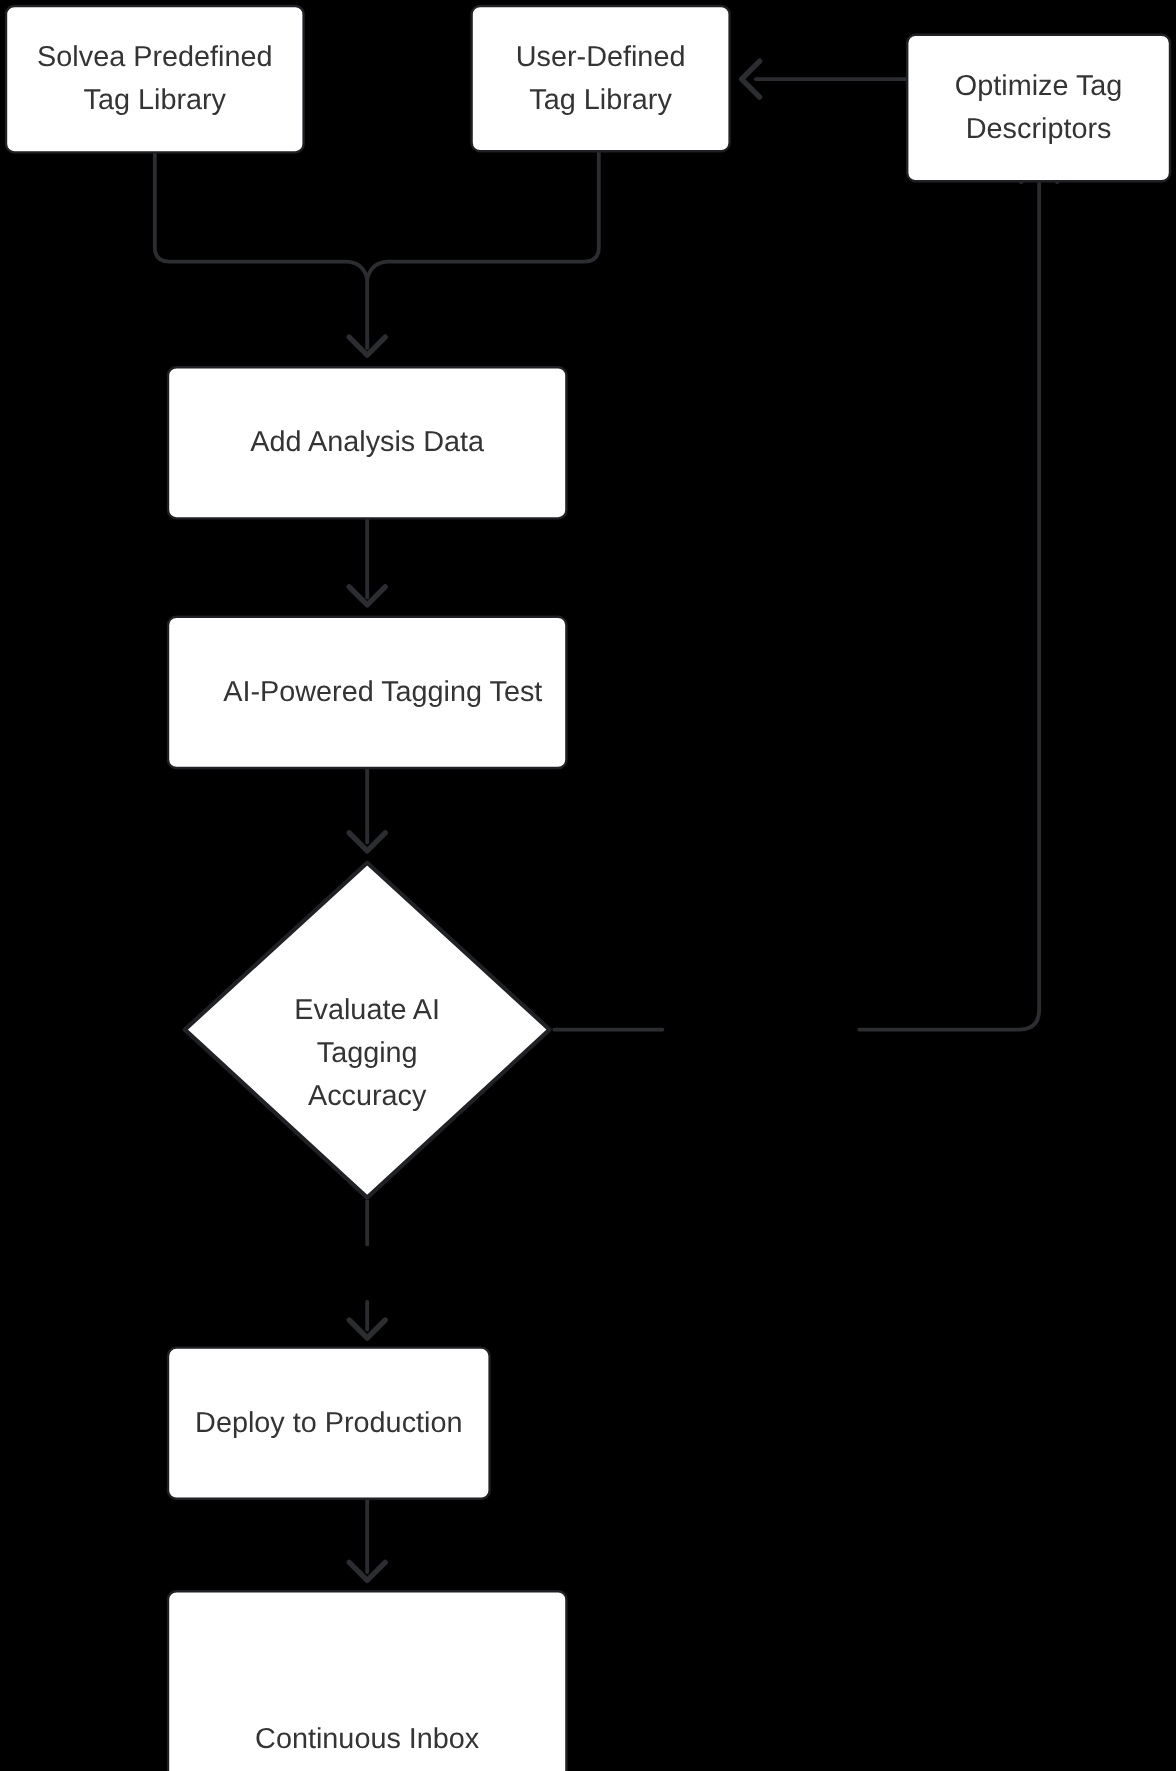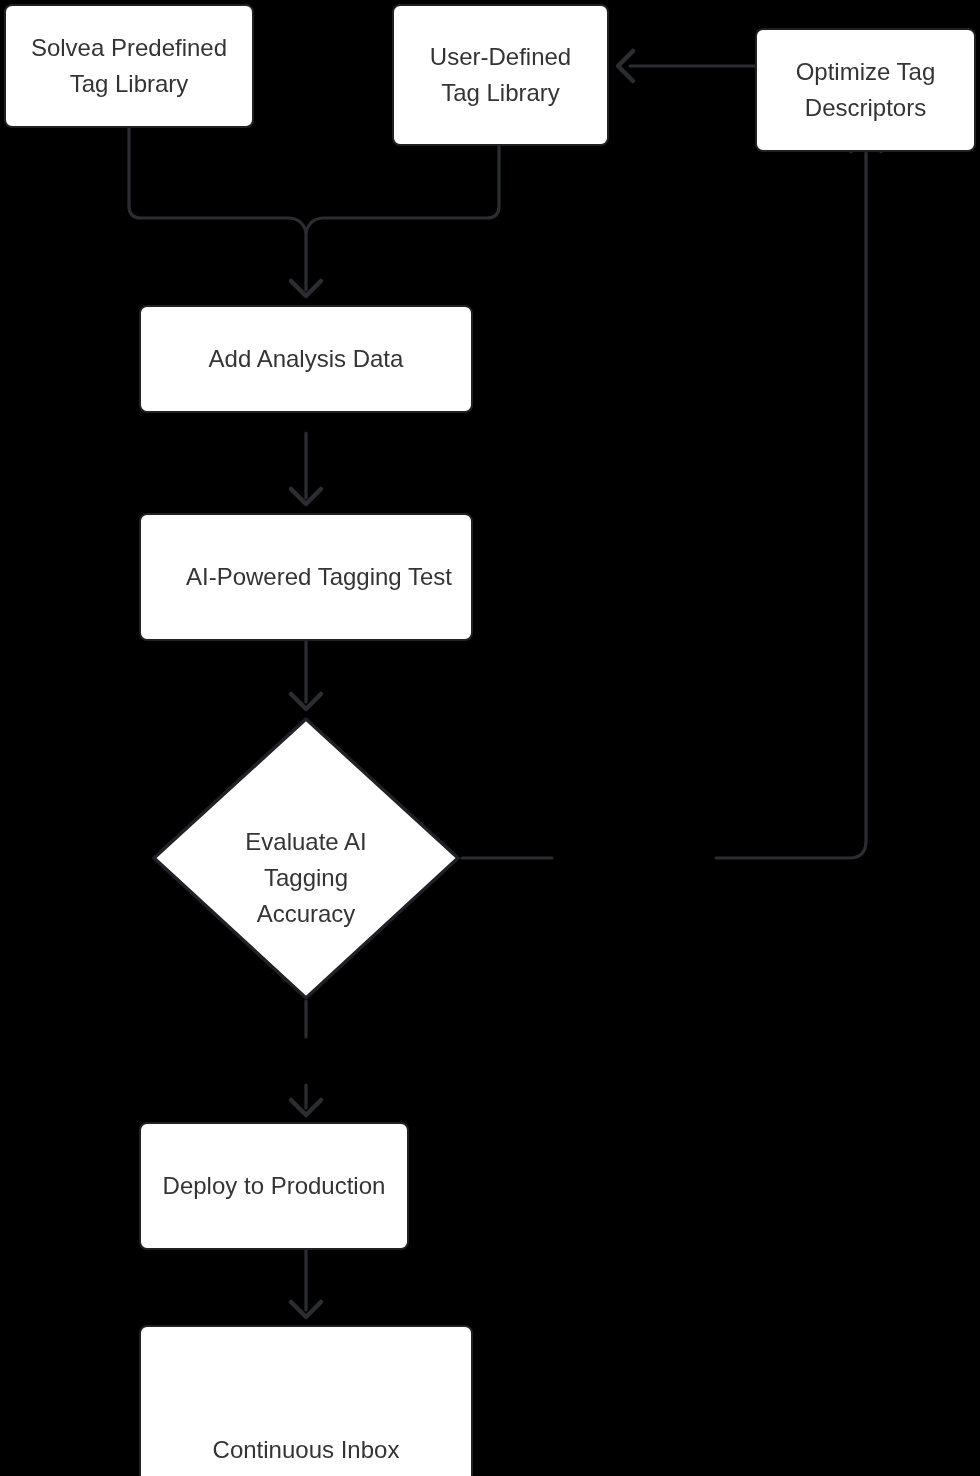--- a/index.html
+++ b/index.html
@@ -101,31 +101,31 @@
     <g>
       <polygon class="diamond" points="306,719 458,858 306,998 154,858"></polygon>
     </g>
   </svg>
 
   <div class="node" style="left:4px;top:4px;width:250px;height:124px;">
     <span class="label">Solvea Predefined
 Tag Library</span>
   </div>
 
-  <div class="node" style="left:392px;top:4px;width:217px;height:142px;">
+  <div class="node" style="left:392px;top:4px;width:217px;height:123px;">
     <span class="label">User-Defined
 Tag Library</span>
   </div>
 
   <div class="node" style="left:755px;top:4px;width:221px;height:124px;margin-top:24px;">
     <span class="label">Optimize Tag
 Descriptors</span>
   </div>
 
-  <div class="node" style="left:139px;top:305px;width:334px;height:108px;">
+  <div class="node" style="left:139px;top:305px;width:334px;height:128px;">
     <span class="label">Add Analysis Data</span>
   </div>
 
   <div class="node" style="left:139px;top:513px;width:334px;height:128px;padding-left:26px;">
     <span class="label">AI-Powered Tagging Test</span>
   </div>
 
   <div class="diamond-label" style="left:196px;top:788px;width:220px;height:144px;">
     <span class="label">Evaluate AI
 Tagging

